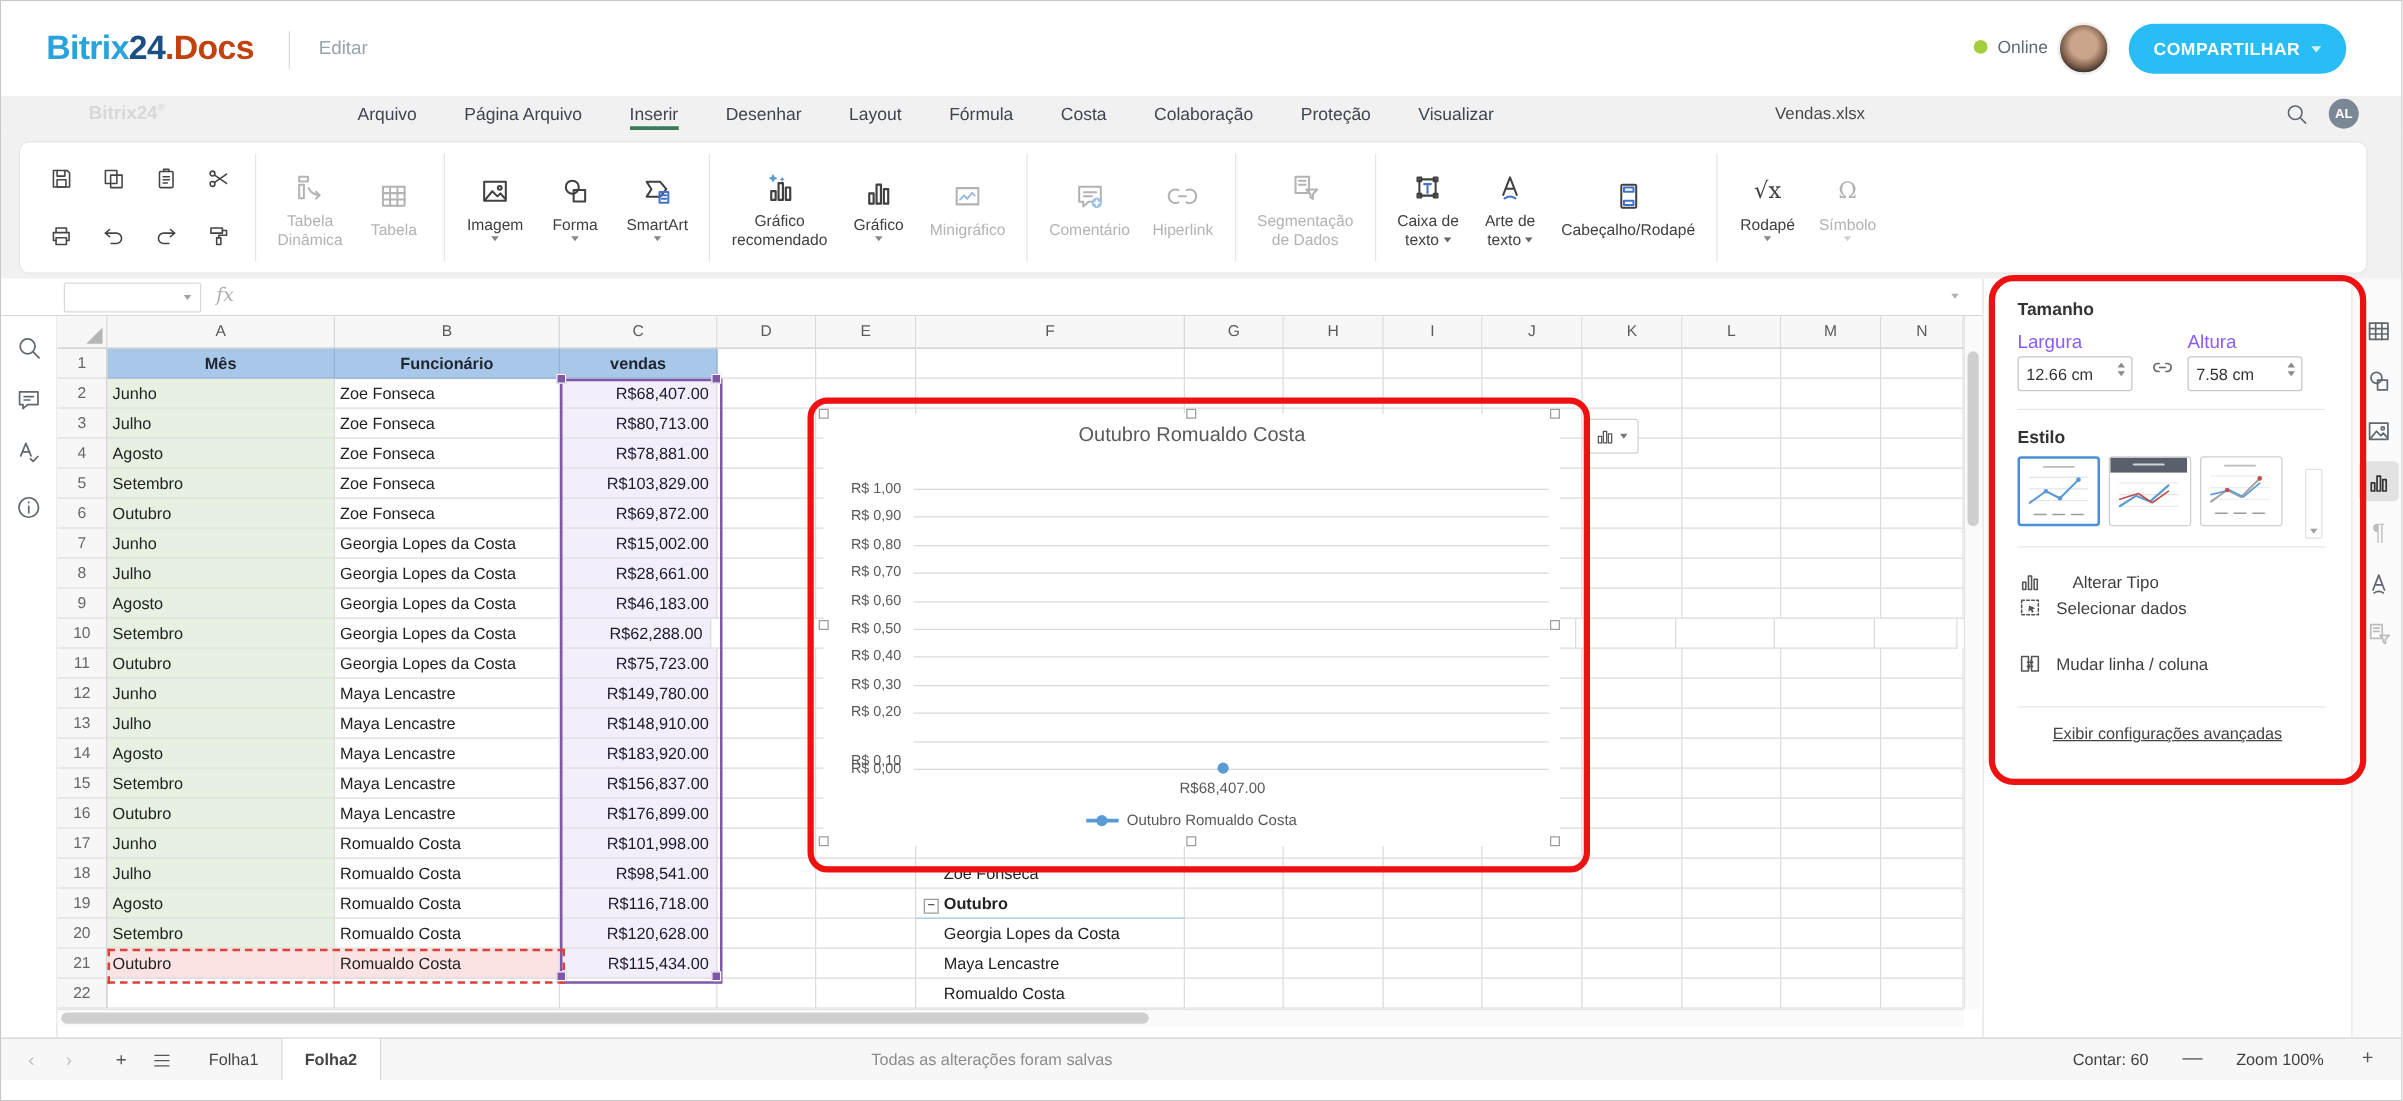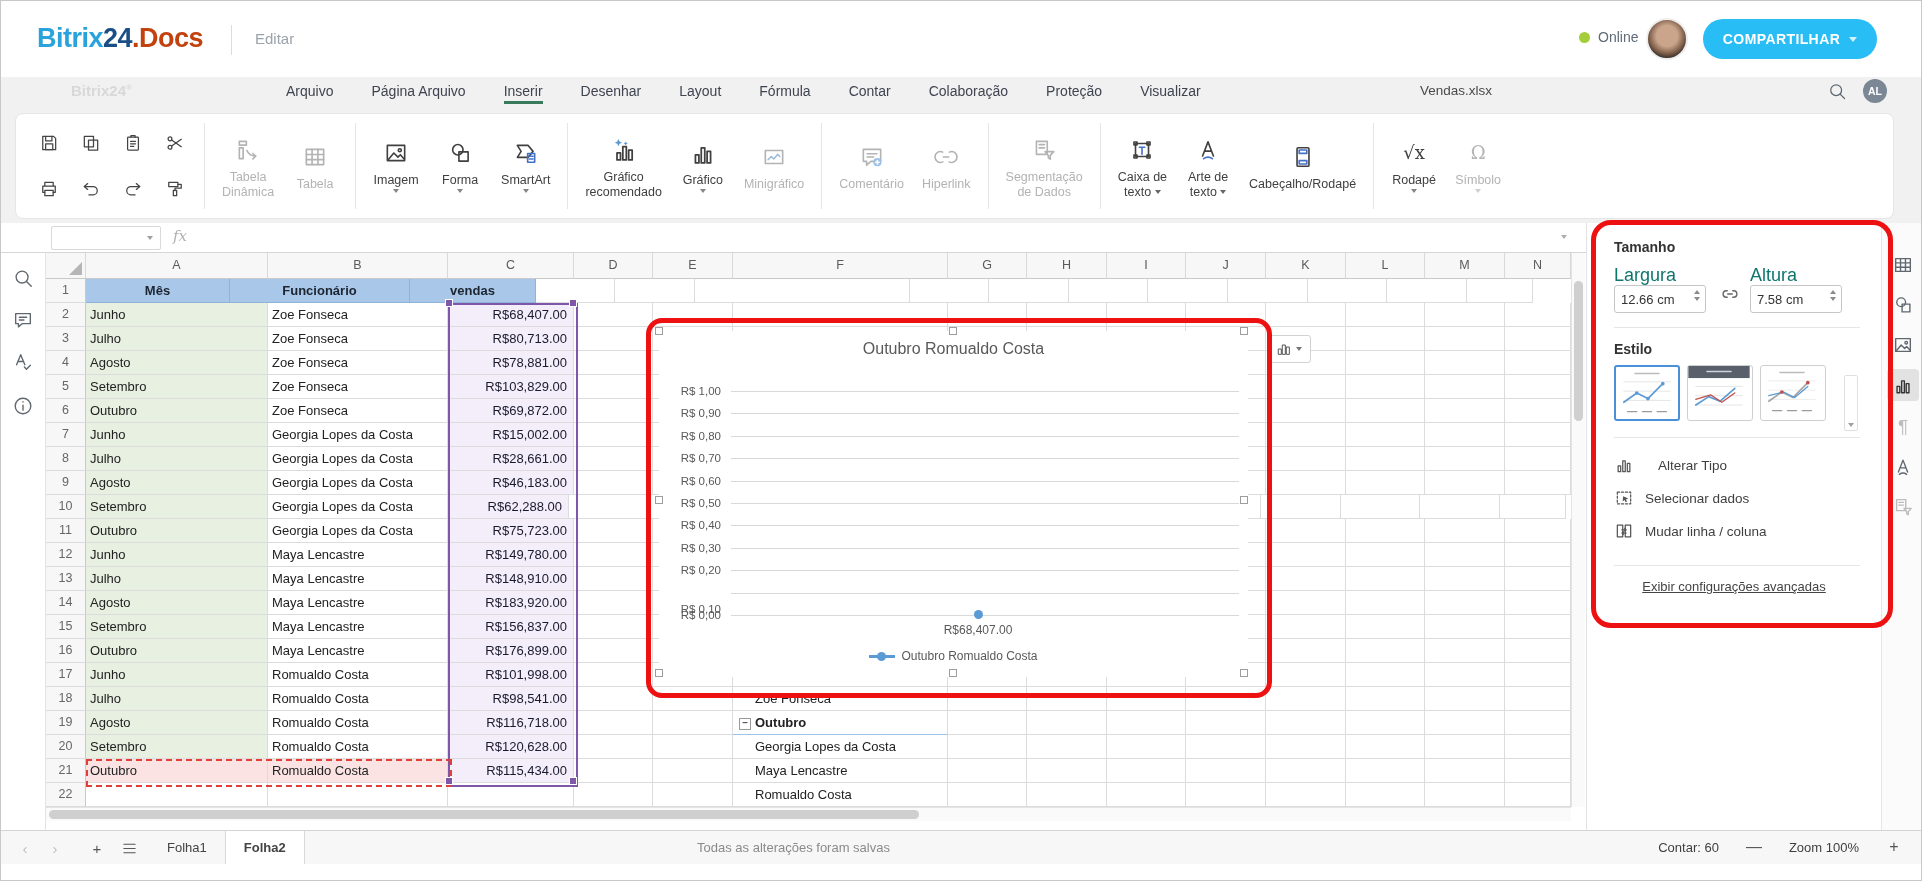--- a/index.html
+++ b/index.html
@@ -97,21 +97,21 @@
   .leg-marker .dt{position:absolute;left:8px;top:0;width:9px;height:9px;border-radius:50%;background:var(--chart-marker-blue);}
   .obj-handle{position:absolute;width:8px;height:8px;background:#fff;border:1px solid #9d9d9d;box-sizing:border-box;z-index:6;}
   .quick-btn{position:absolute;left:1266px;top:334px;width:42px;height:26px;background:#fff;border:1px solid #d2d2d2;border-radius:3px;display:flex;align-items:center;justify-content:center;gap:4px;color:#555;z-index:6;cursor:pointer;}
 
   
   .redbox{position:absolute;border:5px solid var(--annotation-red);border-radius:16px;pointer-events:none;z-index:10;}
 
   
   .right-panel{position:absolute;left:1585px;top:222px;width:295px;height:607px;background:#fff;border-left:1px solid #e3e3e3;box-sizing:border-box;}
   .rp-title{position:absolute;left:27px;font-size:14px;font-weight:700;color:#333;}
-  .rp-sublabel{position:absolute;font-size:18px;color:#0f766e;}
+  .rp-sublabel{position:absolute;font-size:15px;color:#8b5cf6;}
   .rp-input{position:absolute;width:92px;height:28px;border:1px solid #c6c6c6;border-radius:3px;box-sizing:border-box;display:flex;align-items:center;padding:0 6px;font-size:13px;color:#333;background:#fff;cursor:text;}
   .spin{position:absolute;right:5px;top:4px;display:flex;flex-direction:column;gap:3px;color:#8a8a8a;}
   .spin span{display:block;width:0;height:0;border-left:3.5px solid transparent;border-right:3.5px solid transparent;}
   .spin .up{border-bottom:4px solid currentColor;}
   .spin .dn{border-top:4px solid currentColor;}
   .chain{position:absolute;left:132px;top:60px;width:22px;height:22px;color:#666;cursor:pointer;}
   .rp-divider{position:absolute;left:27px;width:246px;height:1px;background:#e6e6e6;}
   .style-thumb{position:absolute;width:66px;height:56px;border:1px solid #cfcfcf;border-radius:3px;background:#fff;box-sizing:border-box;cursor:pointer;}
   .style-thumb.sel{border:2px solid #4a90d9;}
   .style-scroll{position:absolute;left:257px;top:152px;width:14px;height:56px;border:1px solid #e0e0e0;border-radius:2px;box-sizing:border-box;display:flex;align-items:flex-end;justify-content:center;padding-bottom:3px;color:#888;cursor:pointer;}
@@ -163,21 +163,21 @@
 
   <div class="menubar">
     <div class="watermark"><span>Bitrix24</span><sup>®</sup></div>
     <div class="menu-items" id="menu-items">
         <div class="menu-item">Arquivo</div>
         <div class="menu-item">Página Arquivo</div>
         <div class="menu-item active">Inserir</div>
         <div class="menu-item">Desenhar</div>
         <div class="menu-item">Layout</div>
         <div class="menu-item">Fórmula</div>
-        <div class="menu-item">Contar</div>
+        <div class="menu-item">Costa</div>
         <div class="menu-item">Colaboração</div>
         <div class="menu-item">Proteção</div>
         <div class="menu-item">Visualizar</div>
       </div>
     <div class="doc-title">Vendas.xlsx</div>
     <div class="menu-search">
       <svg class="i" viewBox="0 0 24 24">
           <circle cx="11" cy="11" r="6.5"></circle>
           <path d="M15.8 15.8 21 21"></path>
         </svg>
@@ -483,21 +483,21 @@
         <div class="g-colhead" style="width: 80px;">H</div>
         <div class="g-colhead" style="width: 79px;">I</div>
         <div class="g-colhead" style="width: 80px;">J</div>
         <div class="g-colhead" style="width: 80px;">K</div>
         <div class="g-colhead" style="width: 79px;">L</div>
         <div class="g-colhead" style="width: 80px;">M</div>
         <div class="g-colhead" style="width: 66px;">N</div>
       </div>
       <div class="g-row">
         <div class="g-cell g-rowhead" style="width: 40px;">1</div>
-        <div class="g-cell c-hdr" style="width: 144px;">Mês</div>
+        <div class="g-cell c-hdr" style="width: 182px;">Mês</div>
         <div class="g-cell c-hdr" style="width: 180px;">Funcionário</div>
         <div class="g-cell c-hdr" style="width: 126px;">vendas</div>
         <div class="g-cell" style="width: 79px;"></div>
         <div class="g-cell" style="width: 80px;"></div>
         <div class="g-cell" style="width: 215px;"></div>
         <div class="g-cell" style="width: 79px;"></div>
         <div class="g-cell" style="width: 80px;"></div>
         <div class="g-cell" style="width: 79px;"></div>
         <div class="g-cell" style="width: 80px;"></div>
         <div class="g-cell" style="width: 80px;"></div>
@@ -1002,21 +1002,21 @@
         <div class="rp-action" style="top: 232px; gap: 24px;">
           <span class="aico">
             <svg class="i" viewBox="0 0 24 24">
               <rect x="5" y="13" width="3" height="7"></rect>
               <rect x="10.5" y="7" width="3" height="13"></rect>
               <rect x="16" y="10" width="3" height="10"></rect>
             </svg>
           </span>
           <span>Alterar Tipo</span>
         </div>
-        <div class="rp-action" style="top: 265px;">
+        <div class="rp-action" style="top: 253px;">
           <span class="aico">
             <svg class="i" viewBox="0 0 24 24">
               <rect x="4" y="5" width="16" height="14" stroke-dasharray="2.6 2.2"></rect>
               <path d="M11 10l6 2.6-2.6 1.1 1.2 2.7-1.7.7-1.2-2.7-2.3 1.7z" fill="currentColor" stroke="none"></path>
             </svg>
           </span>
           <span>Selecionar dados</span>
         </div>
         <div class="rp-action" style="top: 298px;">
           <span class="aico">

